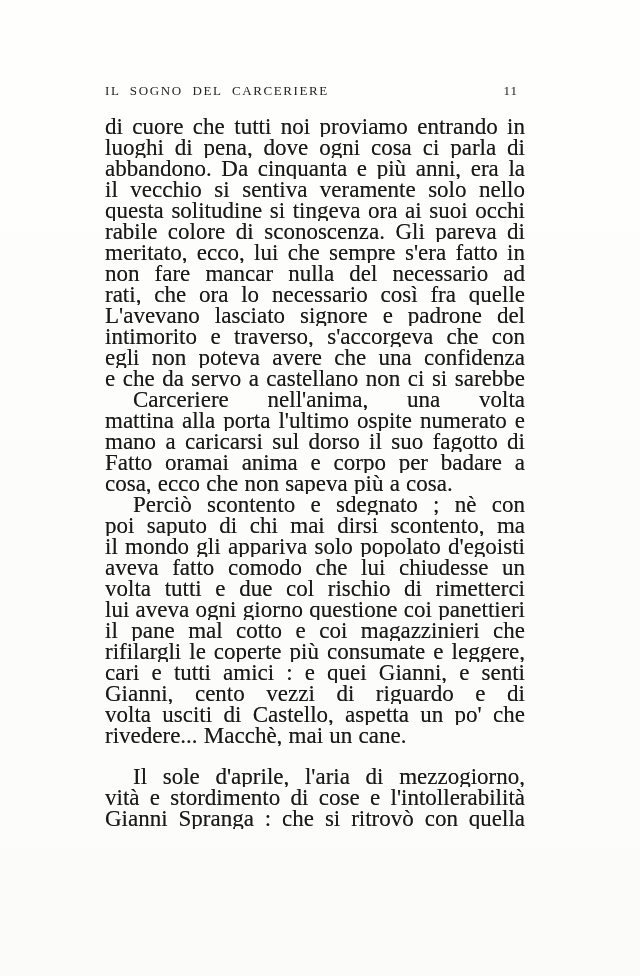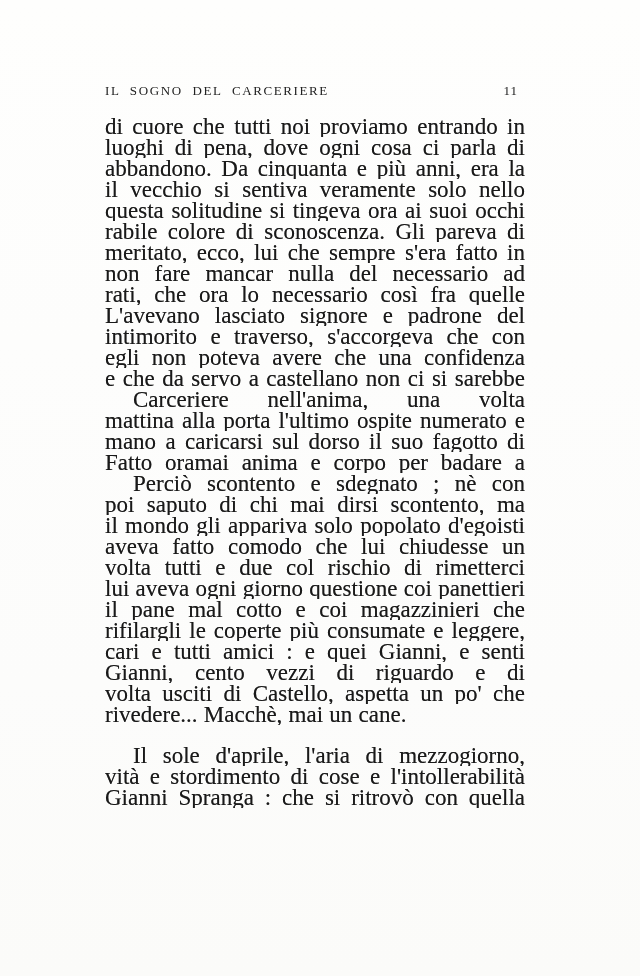--- a/index.html
+++ b/index.html
@@ -90,20 +90,21 @@
         <div class="line just">L'avevano lasciato signore e padrone del campo ; ma egli,</div>
         <div class="line just">intimorito e traverso, s'accorgeva che con quelle mura</div>
         <div class="line just">egli non poteva avere che una confidenza d'umil servitore,</div>
         <div class="line just">e che da servo a castellano non ci si sarebbe mai ritrovato.</div>
       </div>
       <div class="para">
         <div class="line just indent">Carceriere nell'anima, una volta accompagnato quella</div>
         <div class="line just">mattina alla porta l'ultimo ospite numerato e dàtagli una</div>
         <div class="line just">mano a caricarsi sul dorso il suo fagotto di corredo, gli era</div>
         <div class="line just">Fatto oramai anima e corpo per badare a qualcuno, a qual-</div>
+        <div class="line">cosa, ecco che non sapeva più a cosa.</div>
       </div>
       <div class="para">
         <div class="line just indent">Perciò scontento e sdegnato ; nè con precisione avrebbe</div>
         <div class="line just">poi saputo di chi mai dirsi scontento, ma sicuramente ora</div>
         <div class="line just">il mondo gli appariva solo popolato d'egoisti e d'ingrati.</div>
         <div class="line just">aveva fatto comodo che lui chiudesse un occhio e qualche</div>
         <div class="line just">volta tutti e due col rischio di rimetterci l'impiego ; finchè</div>
         <div class="line just">lui aveva ogni giorno questione coi panettieri che portavano</div>
         <div class="line just">il pane mal cotto e coi magazzinieri che pretendevano di</div>
         <div class="line just">rifilargli le coperte più consumate e leggere, allora sì, tutti</div>

